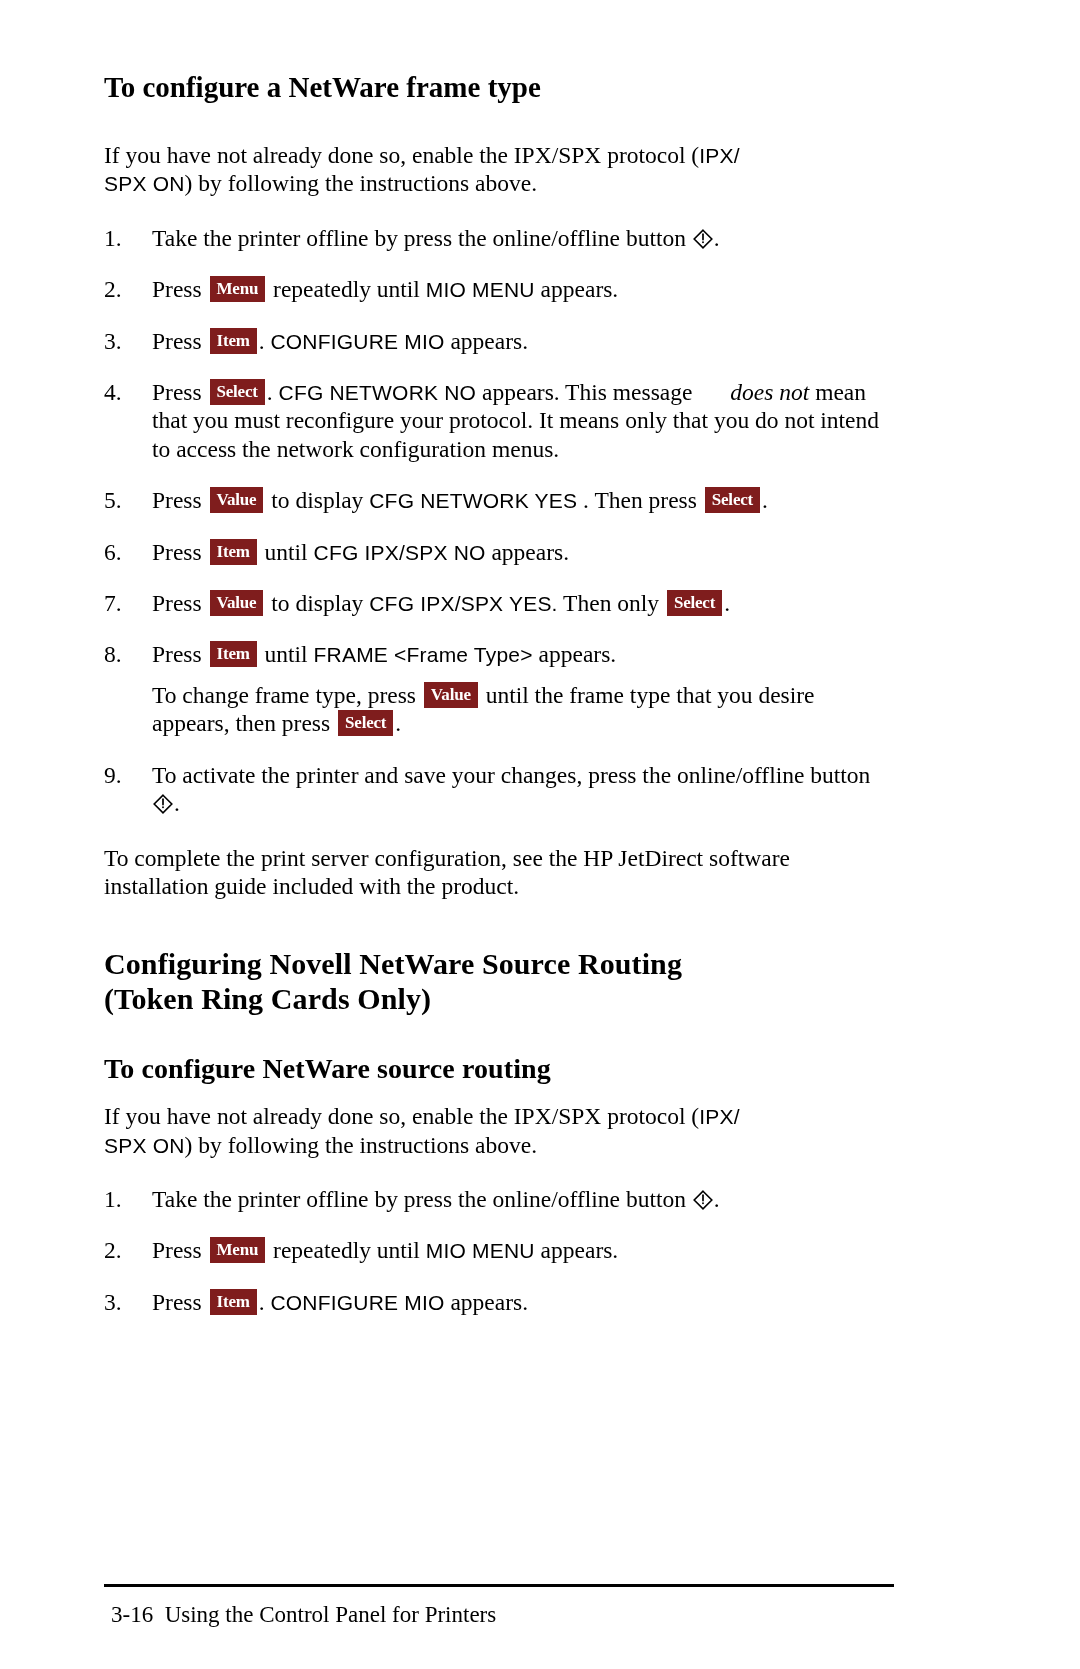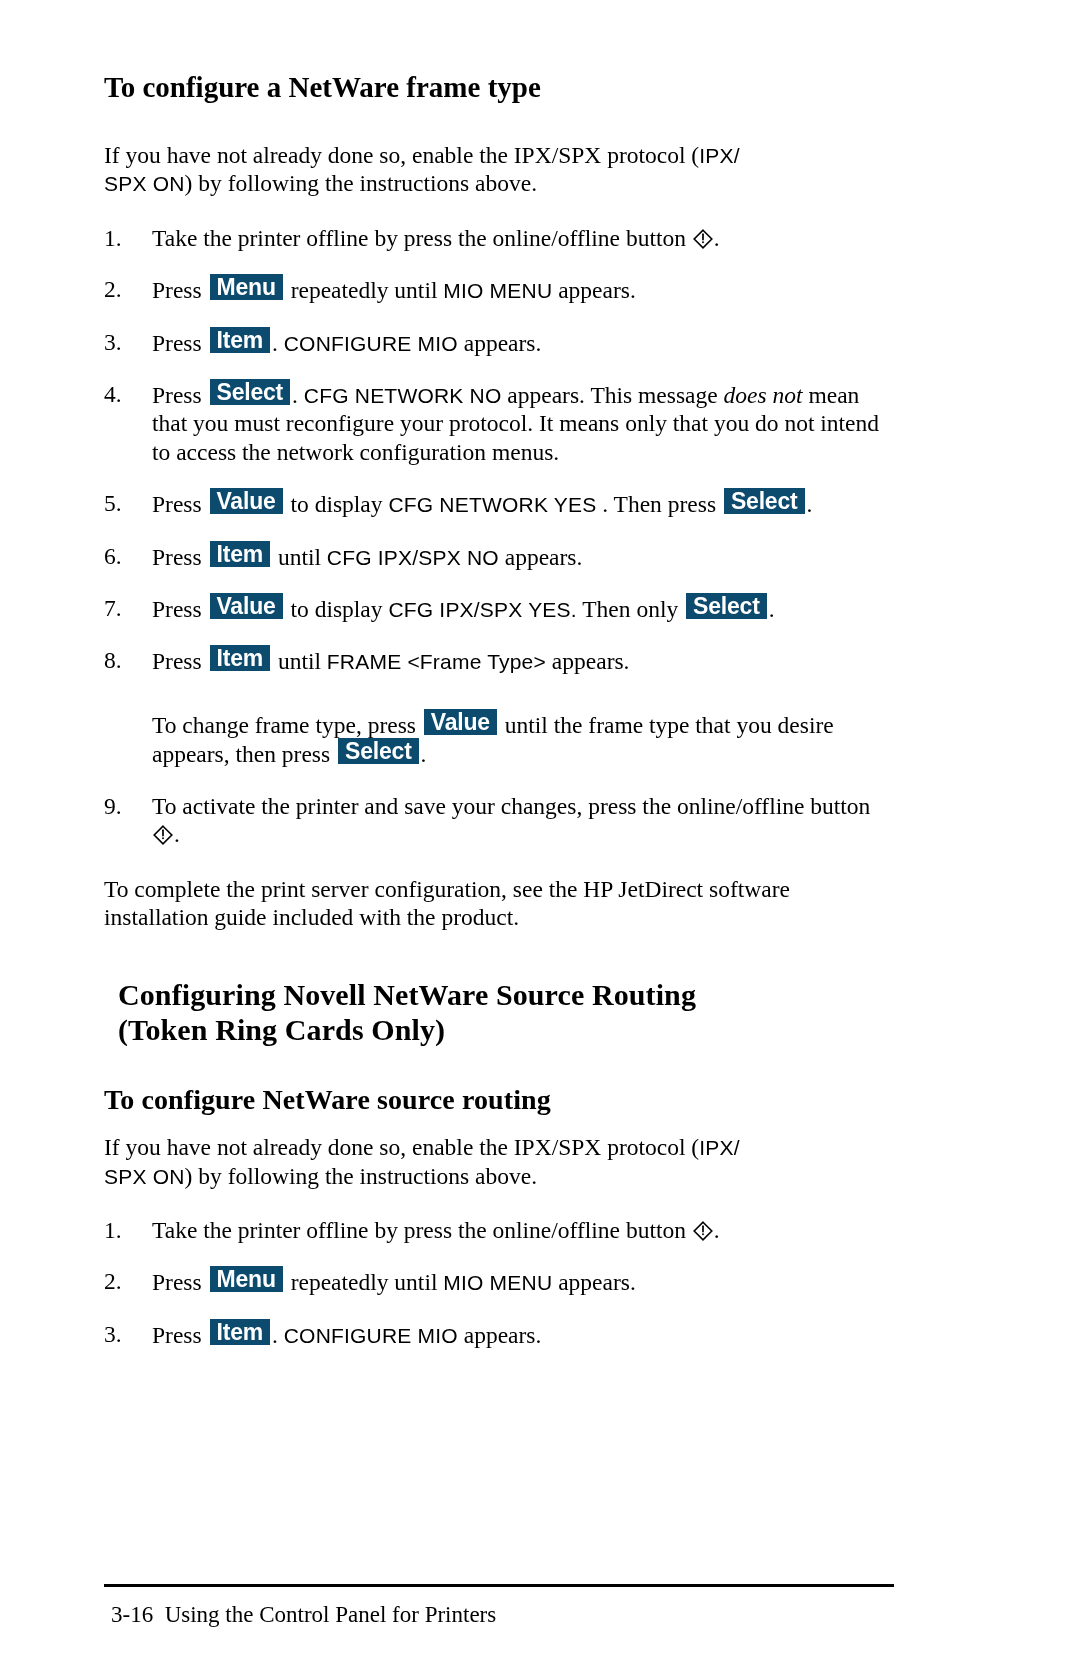--- a/index.html
+++ b/index.html
@@ -30,21 +30,21 @@
     left: 104px;
     top: 52px;
     width: 790px;
   }
 
   
   h1.sec-head {
     font-size: 30px;
     font-weight: bold;
     line-height: 1.16;
-    margin: 0 0 0 14px;
+    margin: 0 0 0 0;
     letter-spacing: 0.1px;
   }
   h2.sub-head {
     font-size: 28px;
     font-weight: bold;
     line-height: 1.15;
     margin: 0;
     letter-spacing: 0.1px;
   }
   .gap-after-h2 { height: 17px; }
@@ -76,61 +76,61 @@
   ol.steps > li:last-child { margin-bottom: 0; }
   ol.steps > li .num {
     position: absolute;
     left: 0;
     top: 0;
     width: 38px;
     text-align: left;
     font-size: 23.5px;
   }
   .substep {
-    margin-top: 34px;
+    margin-top: 12px;
     font-size: 23.5px;
     line-height: 1.21;
   }
 
   
   .mono {
     font-family: Liberation Sans, sans-serif;
     font-size: 21px;
     letter-spacing: 0.2px;
     white-space: pre;
   }
 
   
   .key {
     display: inline-block;
-    background: #0c4a6e;
+    background: #7f1d1d;
     color: #ffffff;
-    font-family: Liberation Sans, sans-serif;
+    font-family: Liberation Serif, serif;
     font-weight: bold;
-    font-size: 23px;
+    font-size: 17px;
     line-height: 26px;
     padding: 0 7px;
     margin: 0 2px;
     vertical-align: 2px;
     letter-spacing: -0.2px;
     position: relative;
     top: -1px;
   }
 
   
   .diamond-icon {
     display: inline-block;
     width: 20px;
     height: 20px;
     vertical-align: -3px;
     margin: 0 1px;
   }
   .diamond-icon svg { display: block; }
 
-  em.ital { font-style: italic; }
+  em.ital { font-style: italic; margin-left: 32px; }
 
   
   .footer {
     position: absolute;
     left: 104px;
     top: 1584px;
     width: 790px;
   }
   .footer-rule {
     border: 0;

